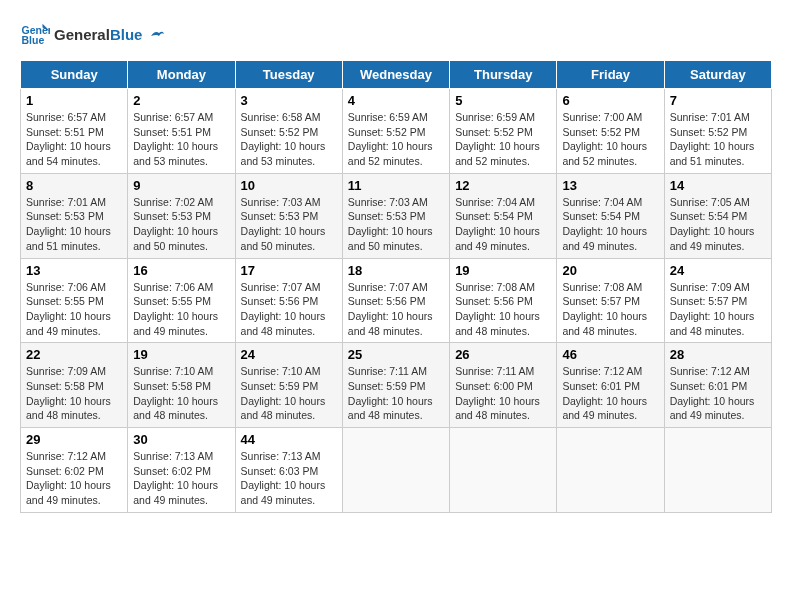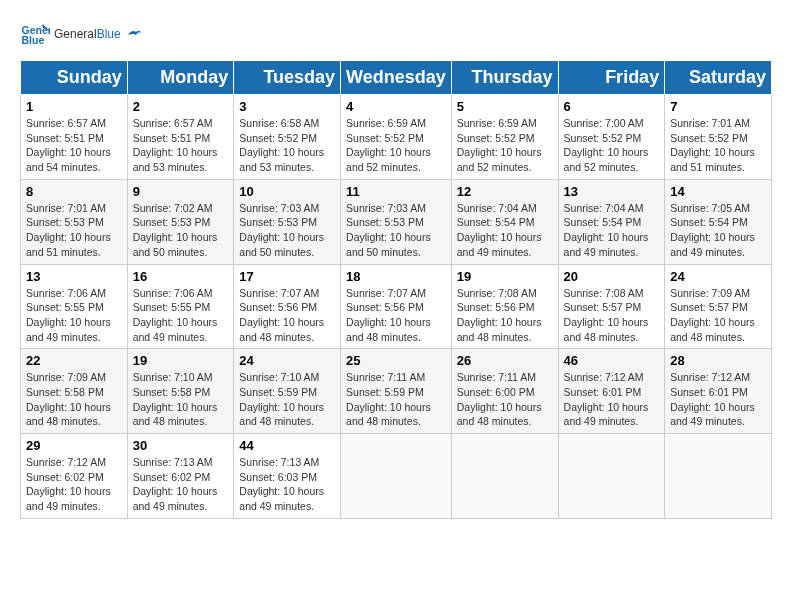--- a/index.html
+++ b/index.html
@@ -38,23 +38,23 @@
       color: #555;
     }
     table {
       width: 100%;
       border-collapse: collapse;
       font-size: 10.5px;
     }
     thead tr th {
       background-color: #1a6daf;
       color: #fff;
-      text-align: right;
+      text-align: center;
       padding: 6px 5px;
-      font-size: 18px;
+      font-size: 13px;
       font-weight: bold;
       border: 1px solid #fff;
     }
     tbody tr td {
       border: 1px solid #ccc;
       vertical-align: top;
       padding: 4px 5px;
       width: 107px;
       min-height: 70px;
       background: #fff;
@@ -84,21 +84,21 @@
 
 <div class="header">
   <div class="logo">
     <svg class="logo-icon" viewBox="0 0 40 40">
       <rect x="0" y="0" width="40" height="40" fill="none"></rect>
       <text x="2" y="18" font-size="14" font-weight="bold" fill="#1a6daf">General</text>
       <text x="2" y="32" font-size="14" font-weight="bold" fill="#1a6daf">Blue</text>
       <polygon points="35,5 45,15 35,10" fill="#1a6daf" transform="translate(-5,0)"></polygon>
     </svg>
     <div>
-      <div style="font-size:12px;font-weight:normal;color:#1a6daf;line-height:1.2;">
+      <div style="font-size:15px;font-weight:bold;color:#1a6daf;line-height:1.2;">
         <span style="color:#333;">General</span><span style="color:#1a6daf;">Blue</span>
         <svg width="16" height="16" viewBox="0 0 16 16" style="vertical-align:middle;margin-left:2px;">
           <path d="M2,8 Q6,2 10,5 Q14,2 15,6 Q12,4 10,8 Q8,6 2,8Z" fill="#1a6daf"></path>
         </svg>
       </div>
     </div>
   </div>
   <div class="title-section">
     <div class="month-title"></div>
     <div class="location"></div>

